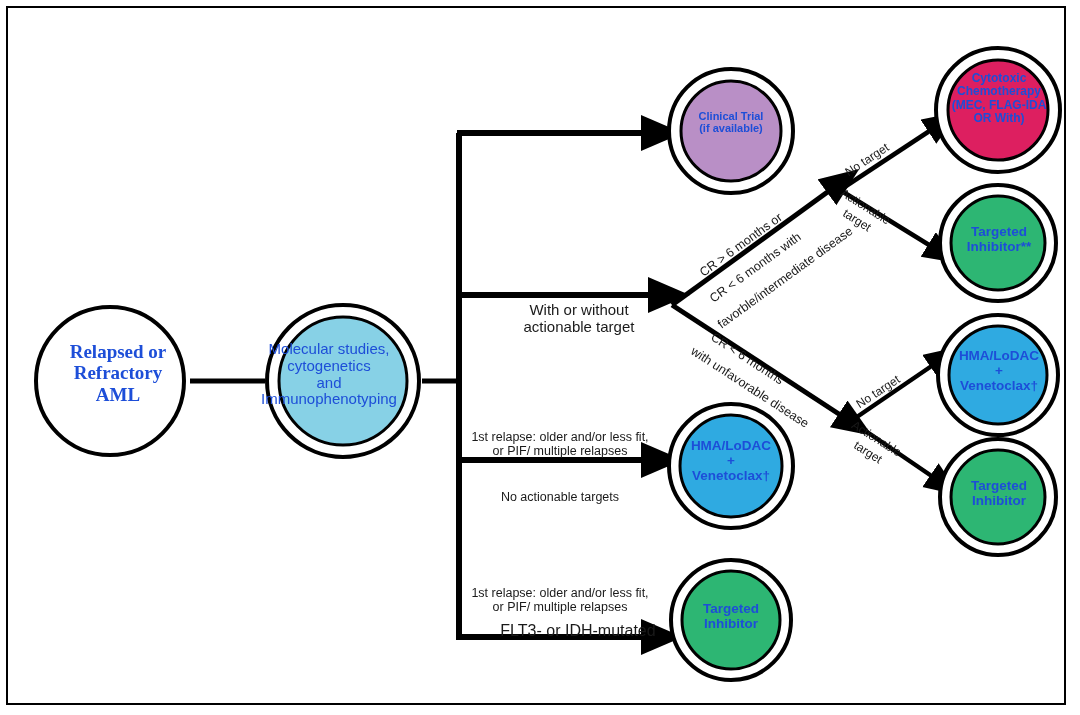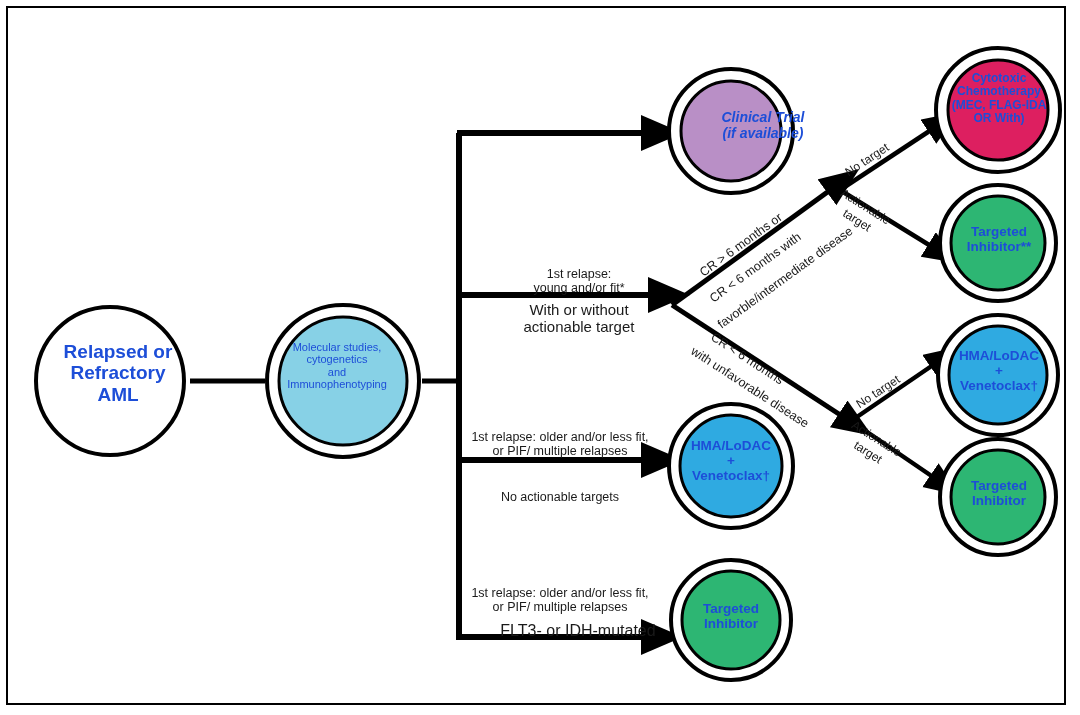--- a/index.html
+++ b/index.html
@@ -97,38 +97,38 @@
     <circle cx="998" cy="497" r="58" fill="#FFFFFF" stroke="#000" stroke-width="4"></circle>
     <circle cx="998" cy="497" r="47" fill="#2DB673" stroke="#000" stroke-width="3"></circle>
 
     <circle cx="731" cy="466" r="62" fill="#FFFFFF" stroke="#000" stroke-width="4"></circle>
     <circle cx="731" cy="466" r="51" fill="#2FAAE1" stroke="#000" stroke-width="3"></circle>
 
     <circle cx="731" cy="620" r="60" fill="#FFFFFF" stroke="#000" stroke-width="4"></circle>
     <circle cx="731" cy="620" r="49" fill="#2DB673" stroke="#000" stroke-width="3"></circle>
   </svg>
 
-  <div class="node-label bold" style="left:40px;top:341px;width:156px;height:80px;font-size:19px;">
+  <div class="node-label bold" style="left:40px;top:341px;width:156px;height:80px;font-size:19px;font-family:Liberation Serif, serif;">
     <span>
       <span>Relapsed or</span>
       <span>Refractory</span>
       <span>AML</span>
     </span>
   </div>
 
-  <div class="node-label" style="left:269px;top:341px;width:136px;height:82px;font-size:11px;">
+  <div class="node-label" style="left:261px;top:341px;width:136px;height:82px;font-size:15px;">
     <span>
       <span>Molecular studies,</span>
       <span>cytogenetics</span>
       <span>and</span>
       <span>Immunophenotyping</span>
     </span>
   </div>
 
-  <div class="node-label bold" style="left:708px;top:110px;width:110px;height:44px;font-size:14px;font-style:italic;">
+  <div class="node-label bold" style="left:676px;top:110px;width:110px;height:44px;font-size:11px;">
     <span>
       <span>Clinical Trial</span>
       <span>(if available)</span>
     </span>
   </div>
 
   <div class="node-label bold" style="left:944px;top:72px;width:110px;height:78px;font-size:12px;">
     <span>
       <span>Cytotoxic</span>
       <span>Chemotherapy</span>
@@ -167,22 +167,20 @@
     </span>
   </div>
 
   <div class="node-label bold" style="left:678px;top:601px;width:106px;height:40px;font-size:13.5px;">
     <span>
       <span>Targeted</span>
       <span>Inhibitor</span>
     </span>
   </div>
 
-  <div class="edge-label" style="left:499px;top:267px;width:160px;font-size:12.5px;">1st relapse:
-young and/or fit*</div>
 
   <div class="edge-label" style="left:499px;top:301px;width:160px;font-size:15px;">With or without
 actionable target</div>
 
   <div class="edge-label" style="left:461px;top:430px;width:198px;font-size:12.5px;">1st relapse: older and/or less fit,
 or PIF/ multiple relapses</div>
 
   <div class="edge-label" style="left:461px;top:490px;width:198px;font-size:12.5px;">No actionable targets</div>
 
   <div class="edge-label" style="left:461px;top:586px;width:198px;font-size:12.5px;">1st relapse: older and/or less fit,

